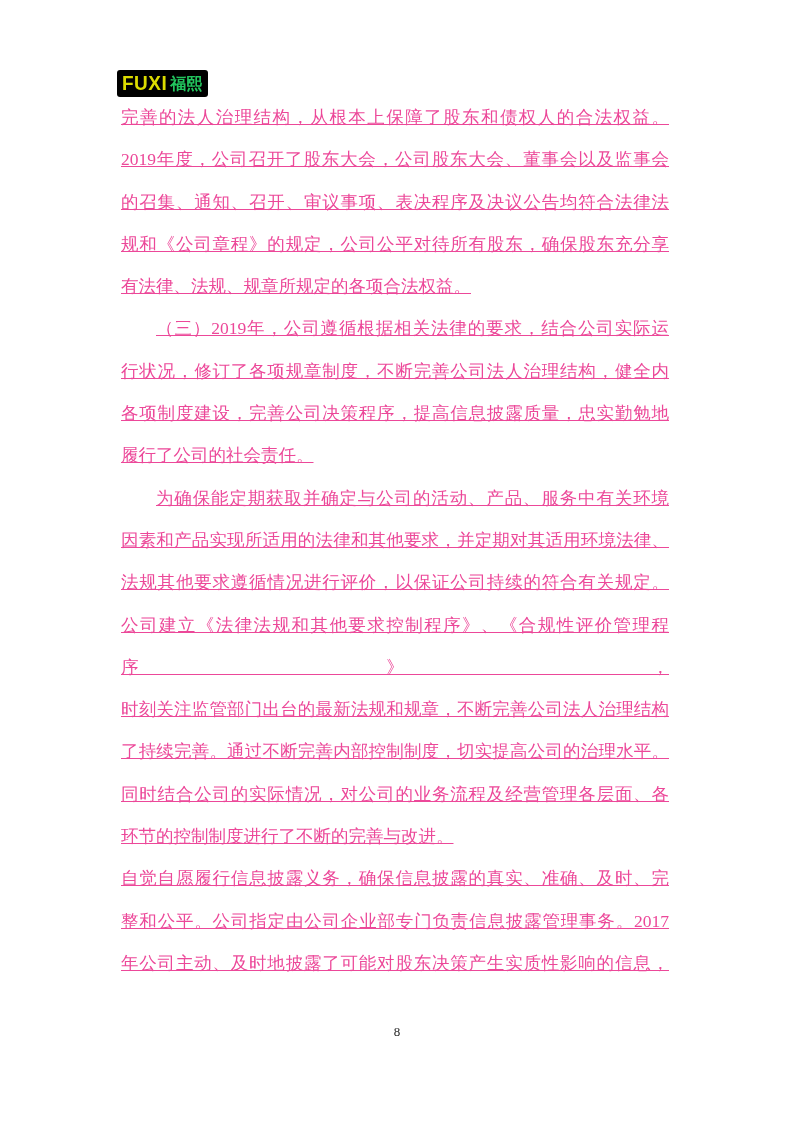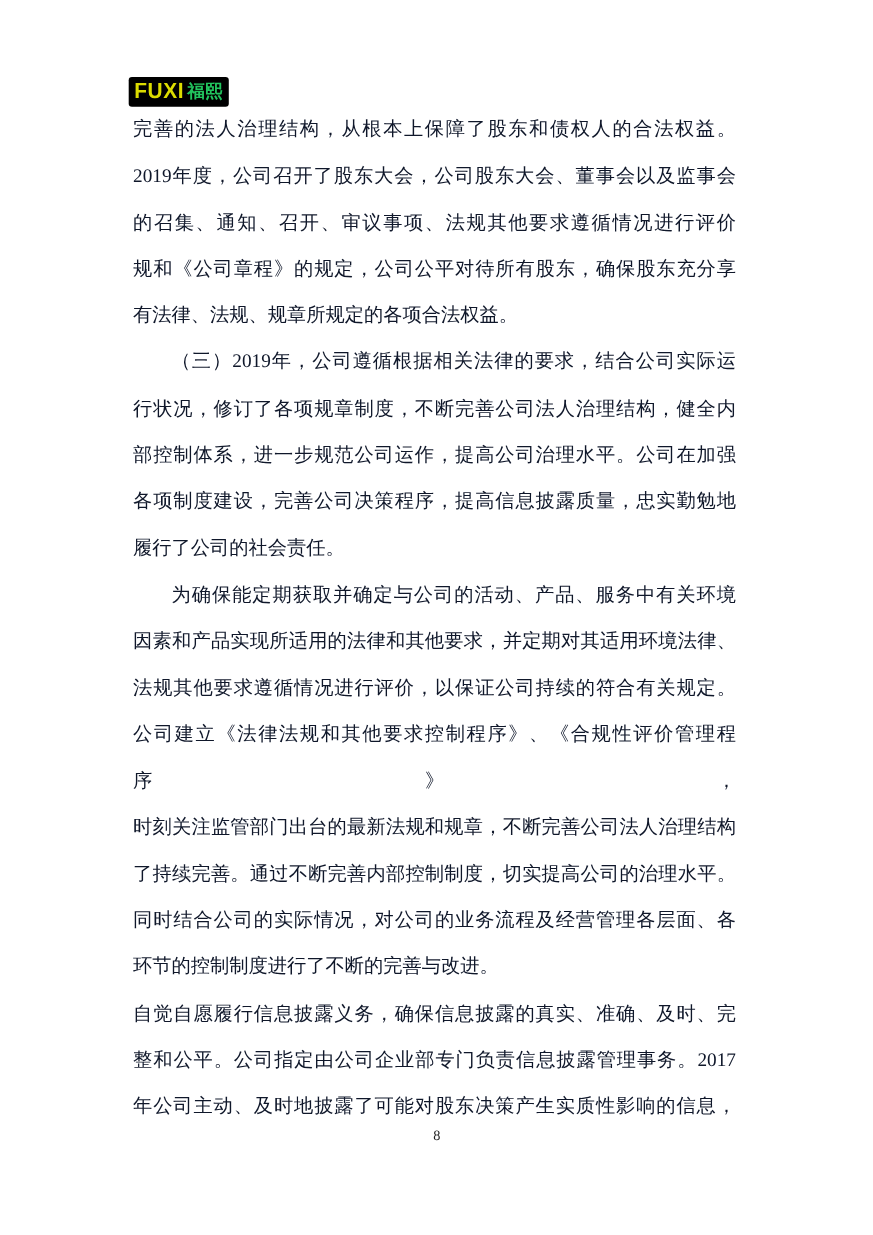--- a/index.html
+++ b/index.html
@@ -46,23 +46,24 @@
     font-size: 16px;
     line-height: 1;
     font-family: "Liberation Sans", "DejaVu Sans", sans-serif;
   }
   
   .doc {
     position: absolute;
     left: 121px;
     top: 96px;
     width: 548px;
-    color: #0f172a;
+    color: #ec4899;
     font-size: 17.5px;
     line-height: 42.3px;
+    text-decoration: underline;
   }
   .line {
     text-align: justify;
     text-align-last: justify;
     white-space: normal;
   }
   .line.end {
     text-align: right;
     text-align-last: left;
   }
@@ -86,26 +87,25 @@
 <div class="page">
 
   <div class="logo">
     <span class="logo-latin">FUXI</span>
     <span class="logo-cjk">福熙</span>
   </div>
 
   <div class="doc" id="doc-body">
       <div class="line">完善的法人治理结构，从根本上保障了股东和债权人的合法权益。</div>
       <div class="line">2019年度，公司召开了股东大会，公司股东大会、董事会以及监事会</div>
-      <div class="line">的召集、通知、召开、审议事项、法规其他要求遵循情况进行评价</div>
+      <div class="line">的召集、通知、召开、审议事项、表决程序及决议公告均符合法律法</div>
       <div class="line">规和《公司章程》的规定，公司公平对待所有股东，确保股东充分享</div>
       <div class="line end">有法律、法规、规章所规定的各项合法权益。</div>
       <div class="line indent">（三）2019年，公司遵循根据相关法律的要求，结合公司实际运</div>
       <div class="line">行状况，修订了各项规章制度，不断完善公司法人治理结构，健全内</div>
-      <div class="line">部控制体系，进一步规范公司运作，提高公司治理水平。公司在加强</div>
       <div class="line">各项制度建设，完善公司决策程序，提高信息披露质量，忠实勤勉地</div>
       <div class="line end">履行了公司的社会责任。</div>
       <div class="line indent">为确保能定期获取并确定与公司的活动、产品、服务中有关环境</div>
       <div class="line">因素和产品实现所适用的法律和其他要求，并定期对其适用环境法律、</div>
       <div class="line">法规其他要求遵循情况进行评价，以保证公司持续的符合有关规定。</div>
       <div class="line">公司建立《法律法规和其他要求控制程序》、《合规性评价管理程序》，</div>
       <div class="line">时刻关注监管部门出台的最新法规和规章，不断完善公司法人治理结构</div>
       <div class="line">了持续完善。通过不断完善内部控制制度，切实提高公司的治理水平。</div>
       <div class="line">同时结合公司的实际情况，对公司的业务流程及经营管理各层面、各</div>
       <div class="line end">环节的控制制度进行了不断的完善与改进。</div>

